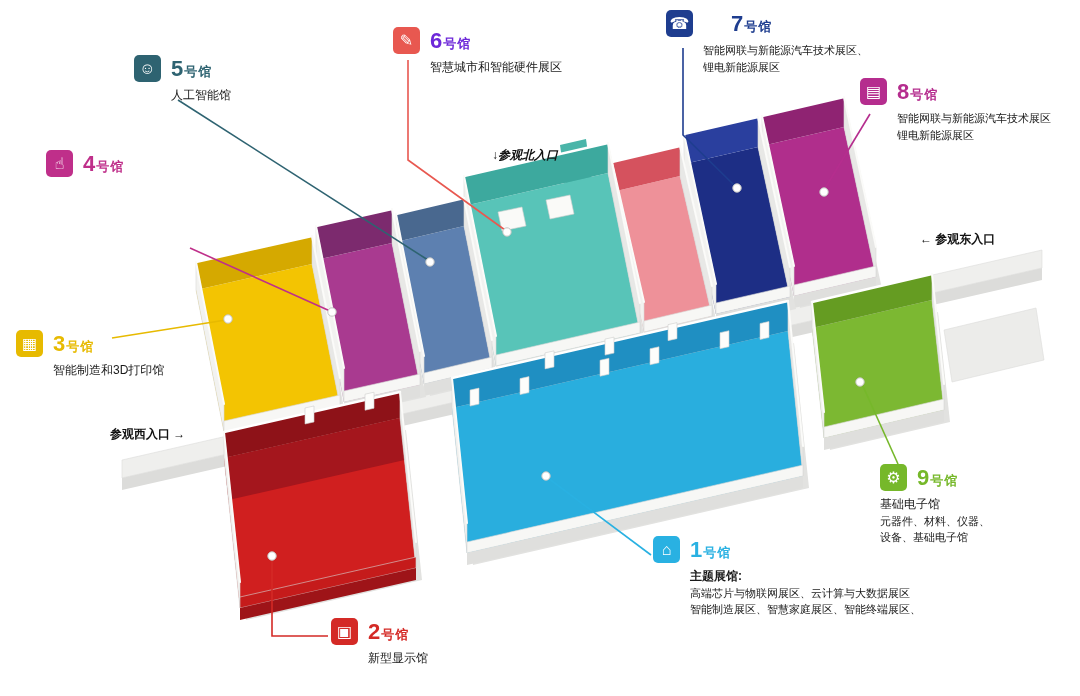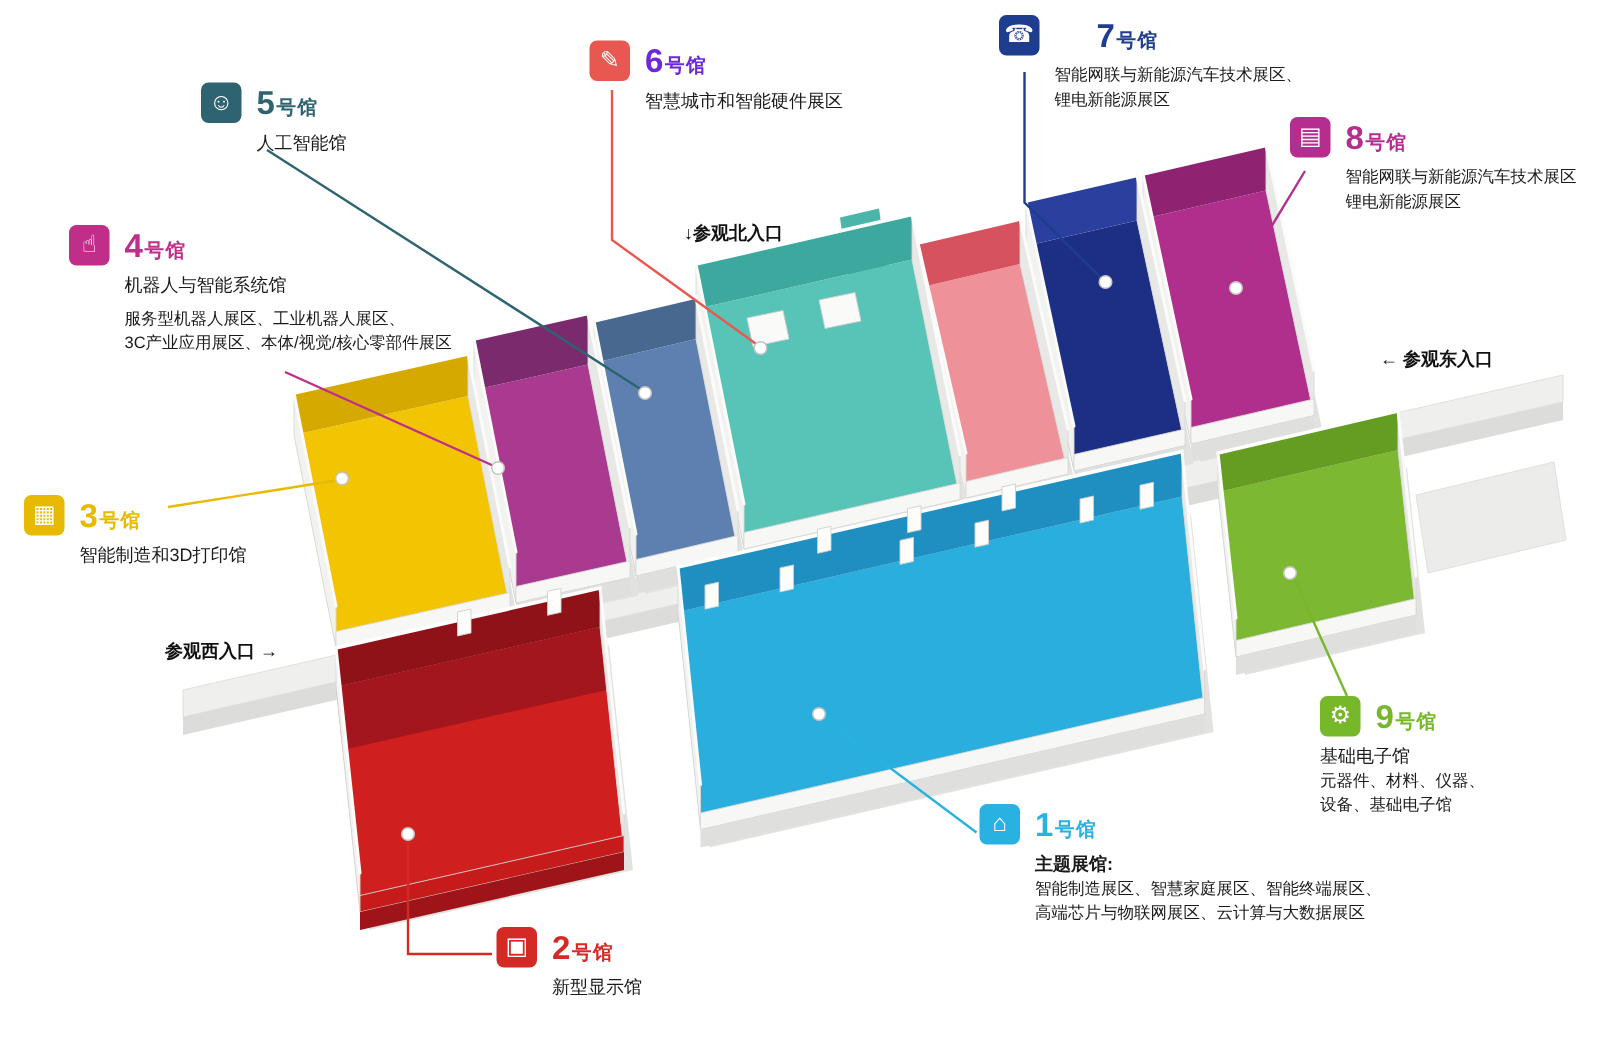--- a/index.html
+++ b/index.html
@@ -163,33 +163,33 @@
       <circle cx="272" cy="556" r="4.2" fill="#ffffff" stroke="#c4c4c2" stroke-width="1"></circle>
       <circle cx="228" cy="319" r="4.2" fill="#ffffff" stroke="#c4c4c2" stroke-width="1"></circle>
       <circle cx="332" cy="312" r="4.2" fill="#ffffff" stroke="#c4c4c2" stroke-width="1"></circle>
       <circle cx="430" cy="262" r="4.2" fill="#ffffff" stroke="#c4c4c2" stroke-width="1"></circle>
       <circle cx="507" cy="232" r="4.2" fill="#ffffff" stroke="#c4c4c2" stroke-width="1"></circle>
       <circle cx="737" cy="188" r="4.2" fill="#ffffff" stroke="#c4c4c2" stroke-width="1"></circle>
       <circle cx="824" cy="192" r="4.2" fill="#ffffff" stroke="#c4c4c2" stroke-width="1"></circle>
       <circle cx="860" cy="382" r="4.2" fill="#ffffff" stroke="#c4c4c2" stroke-width="1"></circle>
     </svg>
 
-<div class="entrance" style="left:456px;top:147px;">↓参观北入口</div>
+<div class="entrance" style="left:492px;top:147px;font-style:italic;">↓参观北入口</div>
 <div class="entrance" style="left:920px;top:231px;text-align:center;">← 参观东入口</div>
 <div class="entrance" style="left:110px;top:426px;">参观西入口 →</div>
 
 <div class="hall-label" style="left:653px;top:536px;">
   <div class="label-row">
     <span class="hall-icon" style="background-color: rgb(41, 177, 226);">⌂</span>
     <span class="hall-num" style="color: rgb(41, 177, 226);"><span class="n">1</span><span class="s">号馆</span></span>
   </div>
   <div class="label-text">
     <div class="hall-name bold hidden-empty">主题展馆:</div>
+    <div class="hall-desc hidden-empty">高端芯片与物联网展区、云计算与大数据展区</div>
     <div class="hall-desc hidden-empty">智能制造展区、智慧家庭展区、智能终端展区、</div>
-    <div class="hall-desc hidden-empty">高端芯片与物联网展区、云计算与大数据展区</div>
   </div>
 </div>
 
 <div class="hall-label" style="left:331px;top:618px;">
   <div class="label-row">
     <span class="hall-icon" style="background-color: rgb(212, 42, 38);">▣</span>
     <span class="hall-num" style="color: rgb(212, 42, 38);"><span class="n">2</span><span class="s">号馆</span></span>
   </div>
   <div class="label-text">
     <div class="hall-name hidden-empty">新型显示馆</div>
@@ -203,25 +203,20 @@
   </div>
   <div class="label-text">
     <div class="hall-name hidden-empty">智能制造和3D打印馆</div>
   </div>
 </div>
 
 <div class="hall-label" style="left:46px;top:150px;">
   <div class="label-row">
     <span class="hall-icon" style="background-color: rgb(191, 47, 138);">☝</span>
     <span class="hall-num" style="color: rgb(191, 47, 138);"><span class="n">4</span><span class="s">号馆</span></span>
-  </div>
-  <div class="label-text">
-    <div class="hall-name hidden-empty">机器人与智能系统馆</div>
-    <div class="hall-desc gap hidden-empty">服务型机器人展区、工业机器人展区、</div>
-    <div class="hall-desc hidden-empty">3C产业应用展区、本体/视觉/核心零部件展区</div>
   </div>
 </div>
 
 <div class="hall-label" style="left:134px;top:55px;">
   <div class="label-row">
     <span class="hall-icon" style="background-color: rgb(46, 99, 113);">☺</span>
     <span class="hall-num" style="color: rgb(46, 99, 113);"><span class="n">5</span><span class="s">号馆</span></span>
   </div>
   <div class="label-text">
     <div class="hall-name hidden-empty">人工智能馆</div>

